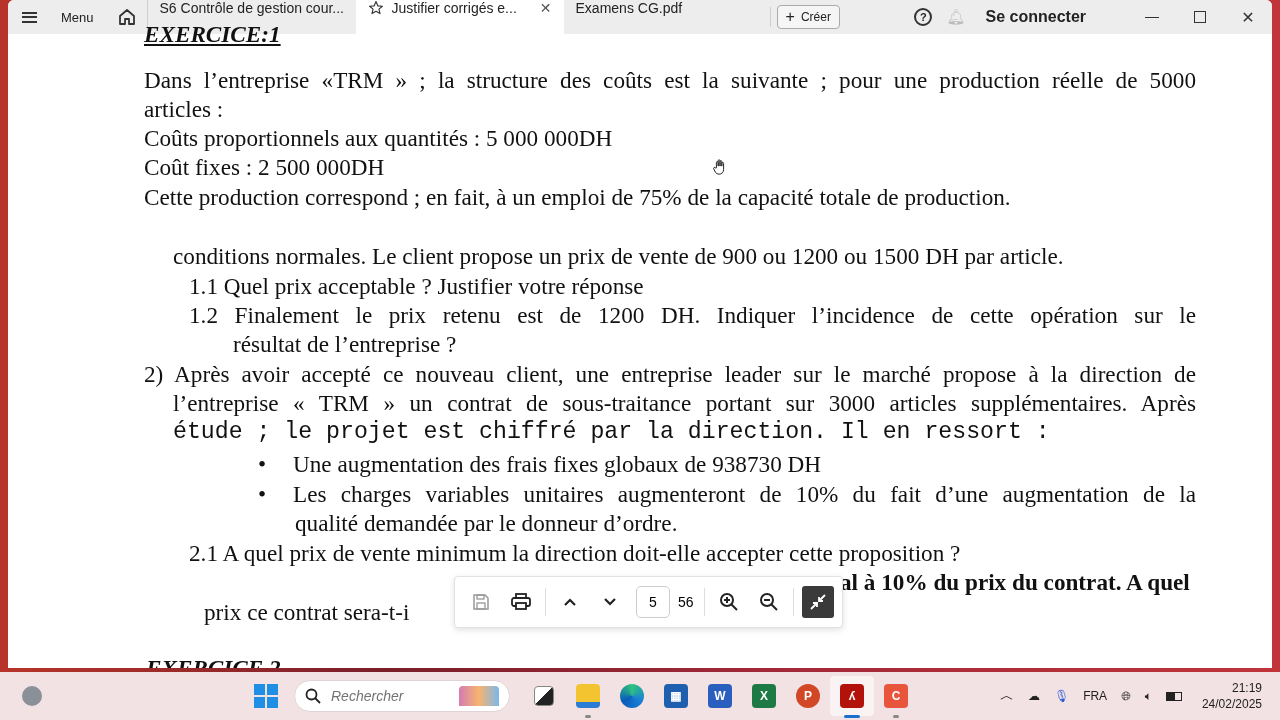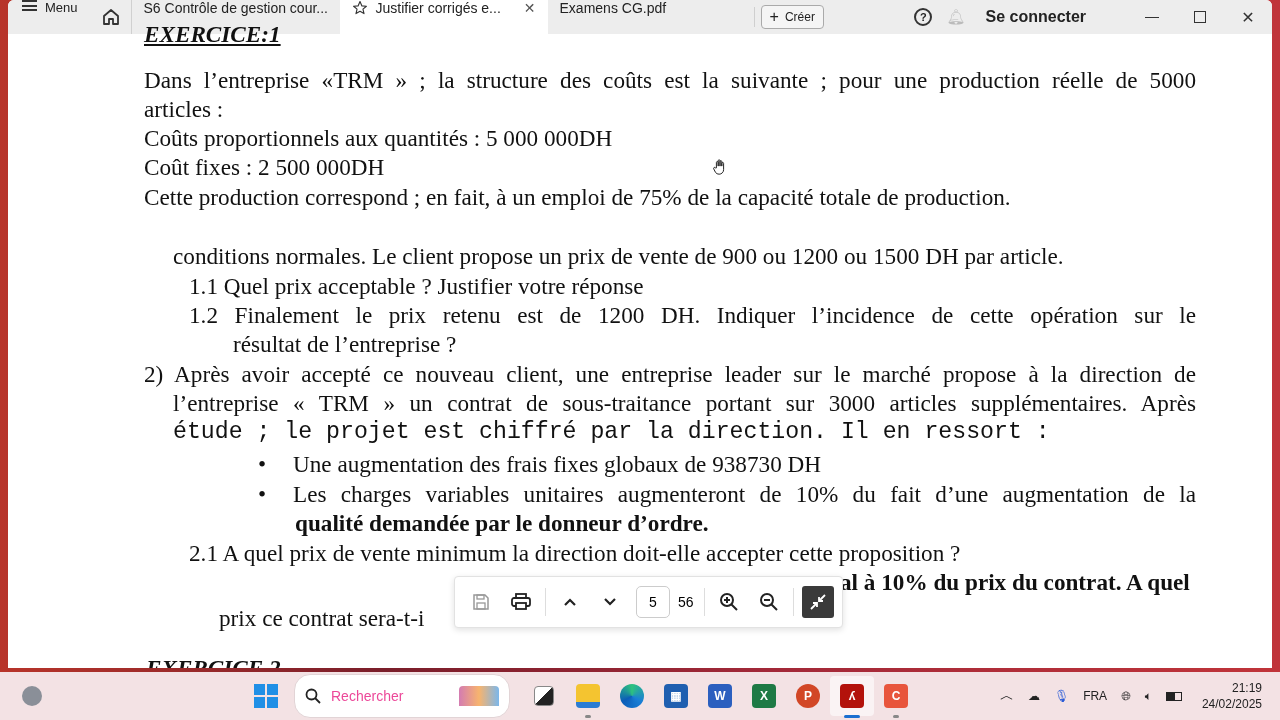--- a/index.html
+++ b/index.html
@@ -10,21 +10,21 @@
     position: relative;
   }
   .window {
     position: absolute; left: 8px; top: 0; width: 1264px; height: 668px;
     background: #fff; border-radius: 6px 6px 0 0; overflow: hidden;
   }
   .tabbar {
     height: 34px; background: #ededed; display: flex; align-items: center;
     font-size: 14px; color: #222;
   }
-  .menu-btn { display: flex; gap: 8px; padding: 0 14px; height: 100%; font-size: 13px; }
+  .menu-btn { display: flex; align-items: center; gap: 24px; padding: 0 14px; height: 100%; font-size: 13px; }
   .hamburger { width: 15px; height: 11px; border-top: 2px solid #333; border-bottom: 2px solid #333; position: relative; }
   .hamburger::after { content: ""; position: absolute; left: 0; right: 0; top: 2.5px; border-top: 2px solid #333; }
   .home-btn { width: 40px; height: 100%; display: flex; align-items: center; justify-content: center; border-right: 1px solid #d0d0d0; }
   .tab { height: 100%; display: flex; align-items: flex-start; padding: 0 12px; gap: 8px; white-space: nowrap; }
   .tab.t1 { width: 208px; }
   .tab.active { background: #fff; width: 208px; justify-content: space-between; }
   .tab.t3 { width: 200px; }
   .tab-close { color: #555; font-size: 14px; }
   .sep { width: 1px; height: 20px; background: #cfcfcf; margin: 0 6px; }
   .create-btn {
@@ -58,22 +58,22 @@
 
   .taskbar {
     position: absolute; left: 0; bottom: 0; width: 1280px; height: 48px;
     background: #f3e2e4; display: flex; align-items: center;
   }
   .weather { position: absolute; left: 22px; top: 14px; width: 20px; height: 20px; border-radius: 50%; background: #8a8f98; }
   .tb-icons { position: absolute; left: 254px; top: 8px; display: flex; align-items: center; gap: 0; height: 32px; }
   .win-logo { width: 24px; height: 24px; display: grid; grid-template-columns: 1fr 1fr; gap: 2px; margin-right: 16px; }
   .win-logo span { background: #1f8fe6; }
   .search-box {
-    width: 216px; height: 44px; background: #fff; border-radius: 16px; border: 1px solid #e2d4d6;
-    display: flex; align-items: center; padding: 0 10px; gap: 10px; font-size: 14px; color: #ec4899; margin-right: 12px;
+    width: 216px; height: 32px; background: #fff; border-radius: 16px; border: 1px solid #e2d4d6;
+    display: flex; align-items: center; padding: 0 10px; gap: 10px; font-size: 14px; color: #737373; margin-right: 12px; font-style: italic;
   }
   .search-art { margin-left: auto; width: 40px; height: 20px; background: linear-gradient(90deg,#c95b9e,#f5a14a,#5aa5e6); border-radius: 4px 4px 0 0; opacity: 0.8; }
   .app { width: 44px; height: 40px; display: flex; align-items: center; justify-content: center; position: relative; }
   .app .ic { width: 24px; height: 24px; border-radius: 4px; display: flex; align-items: center; justify-content: center; color: #fff; font-weight: bold; font-size: 12px; }
   .app.active { background: rgba(255,255,255,0.6); border-radius: 4px; }
   .app .ind { position: absolute; bottom: -2px; width: 6px; height: 3px; border-radius: 2px; background: #888; }
   .app.active .ind { width: 16px; background: #1a6fd0; }
   .tray { position: absolute; right: 18px; top: 0; height: 48px; display: flex; align-items: center; gap: 14px; font-size: 12px; color: #222; }
   .clock { text-align: right; font-size: 12px; line-height: 16px; margin-left: 6px; }
 </style>
@@ -138,24 +138,24 @@
     <div class="line" style="left:181px;top:238px;">1.1 Quel prix acceptable ? Justifier votre réponse</div>
     <div class="line justify" style="left:181px;top:267px;width:1007px;">1.2 Finalement le prix retenu est de 1200 DH. Indiquer l’incidence de cette opération sur le</div>
     <div class="line" style="left:225px;top:296px;">résultat de l’entreprise ?</div>
     <div class="line justify" style="left:136px;top:326px;width:1052px;">2) Après avoir accepté ce nouveau client, une entreprise leader sur le marché propose à la direction de</div>
     <div class="line justify" style="left:165px;top:355px;width:1023px;">l’entreprise « TRM » un contrat de sous-traitance portant sur 3000 articles supplémentaires. Après</div>
     <div class="line" style="left:165px;top:384px;font-family:Liberation Mono, monospace;">étude ; le projet est chiffré par la direction. Il en ressort :</div>
     <div class="line" style="left:250px;top:416px;">•</div>
     <div class="line" style="left:285px;top:416px;">Une augmentation des frais fixes globaux de 938730 DH</div>
     <div class="line" style="left:250px;top:446px;">•</div>
     <div class="line justify" style="left:285px;top:446px;width:903px;">Les charges variables unitaires augmenteront de 10% du fait d’une augmentation de la</div>
-    <div class="line" style="left:287px;top:475px;font-weight:bold;">qualité demandée par le donneur d’ordre.</div>
+    <div class="line" style="left:287px;top:475px;">qualité demandée par le donneur d’ordre.</div>
     <div class="line" style="left:181px;top:505px;">2.1 A quel prix de vente minimum la direction doit-elle accepter cette proposition ?</div>
     <div class="line" style="left:832px;top:534px;font-weight:bold;">al à 10% du prix du contrat. A quel</div>
-    <div class="line" style="left:211px;top:564px;margin-top:6px;">prix ce contrat sera-t-i</div>
+    <div class="line" style="left:196px;top:564px;">prix ce contrat sera-t-i</div>
     <div class="line heading" style="left:138px;top:620px;">EXERCICE 2</div>
   </div>
 
   <svg style="position:absolute;left:703px;top:158px;" width="18" height="18" viewBox="0 0 20 20">
       <path d="M6 11 V5 a1 1 0 0 1 2 0 V9 V3 a1 1 0 0 1 2 0 V9 V4 a1 1 0 0 1 2 0 V9 V6 a1 1 0 0 1 2 0 V13 a5 5 0 0 1 -5 5 H9 a5 5 0 0 1 -4 -2 L3 12 a1 1 0 0 1 2 -1 Z" fill="#fff" stroke="#222" stroke-width="1.1"></path>
     </svg>
 
   <div class="pdf-toolbar">
     <div class="tbtn">
       <svg width="18" height="18" viewBox="0 0 18 18">

